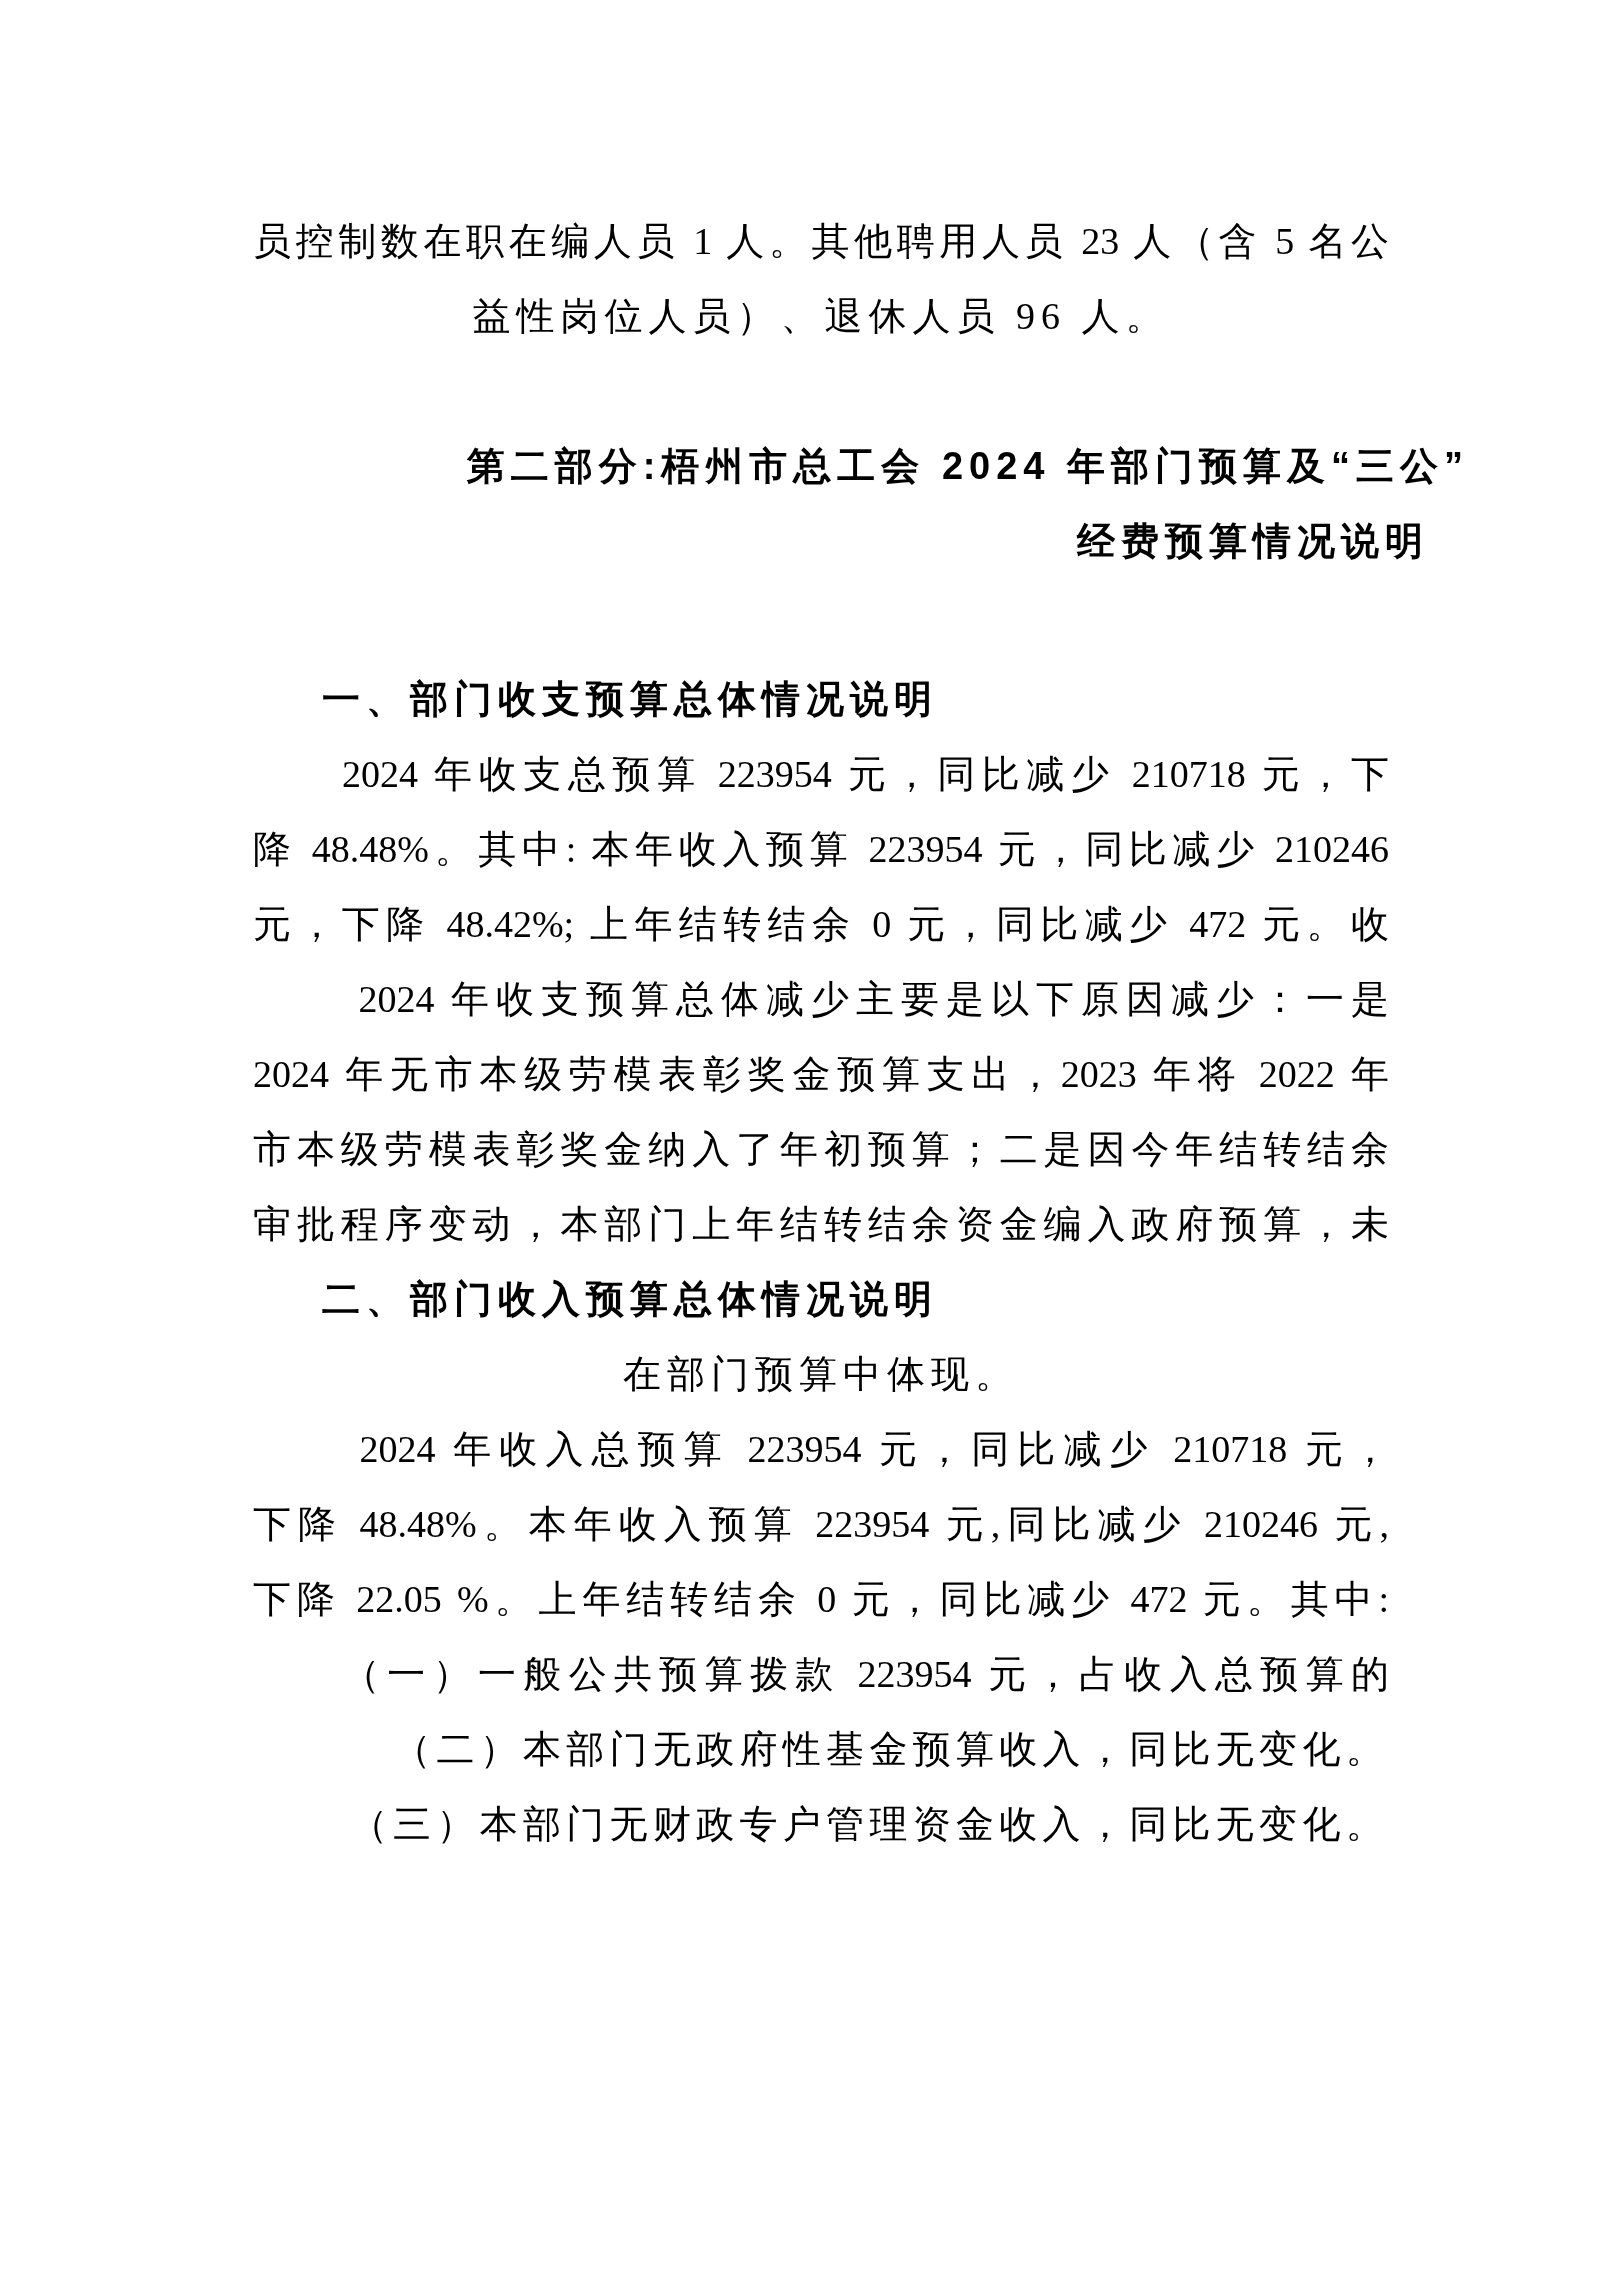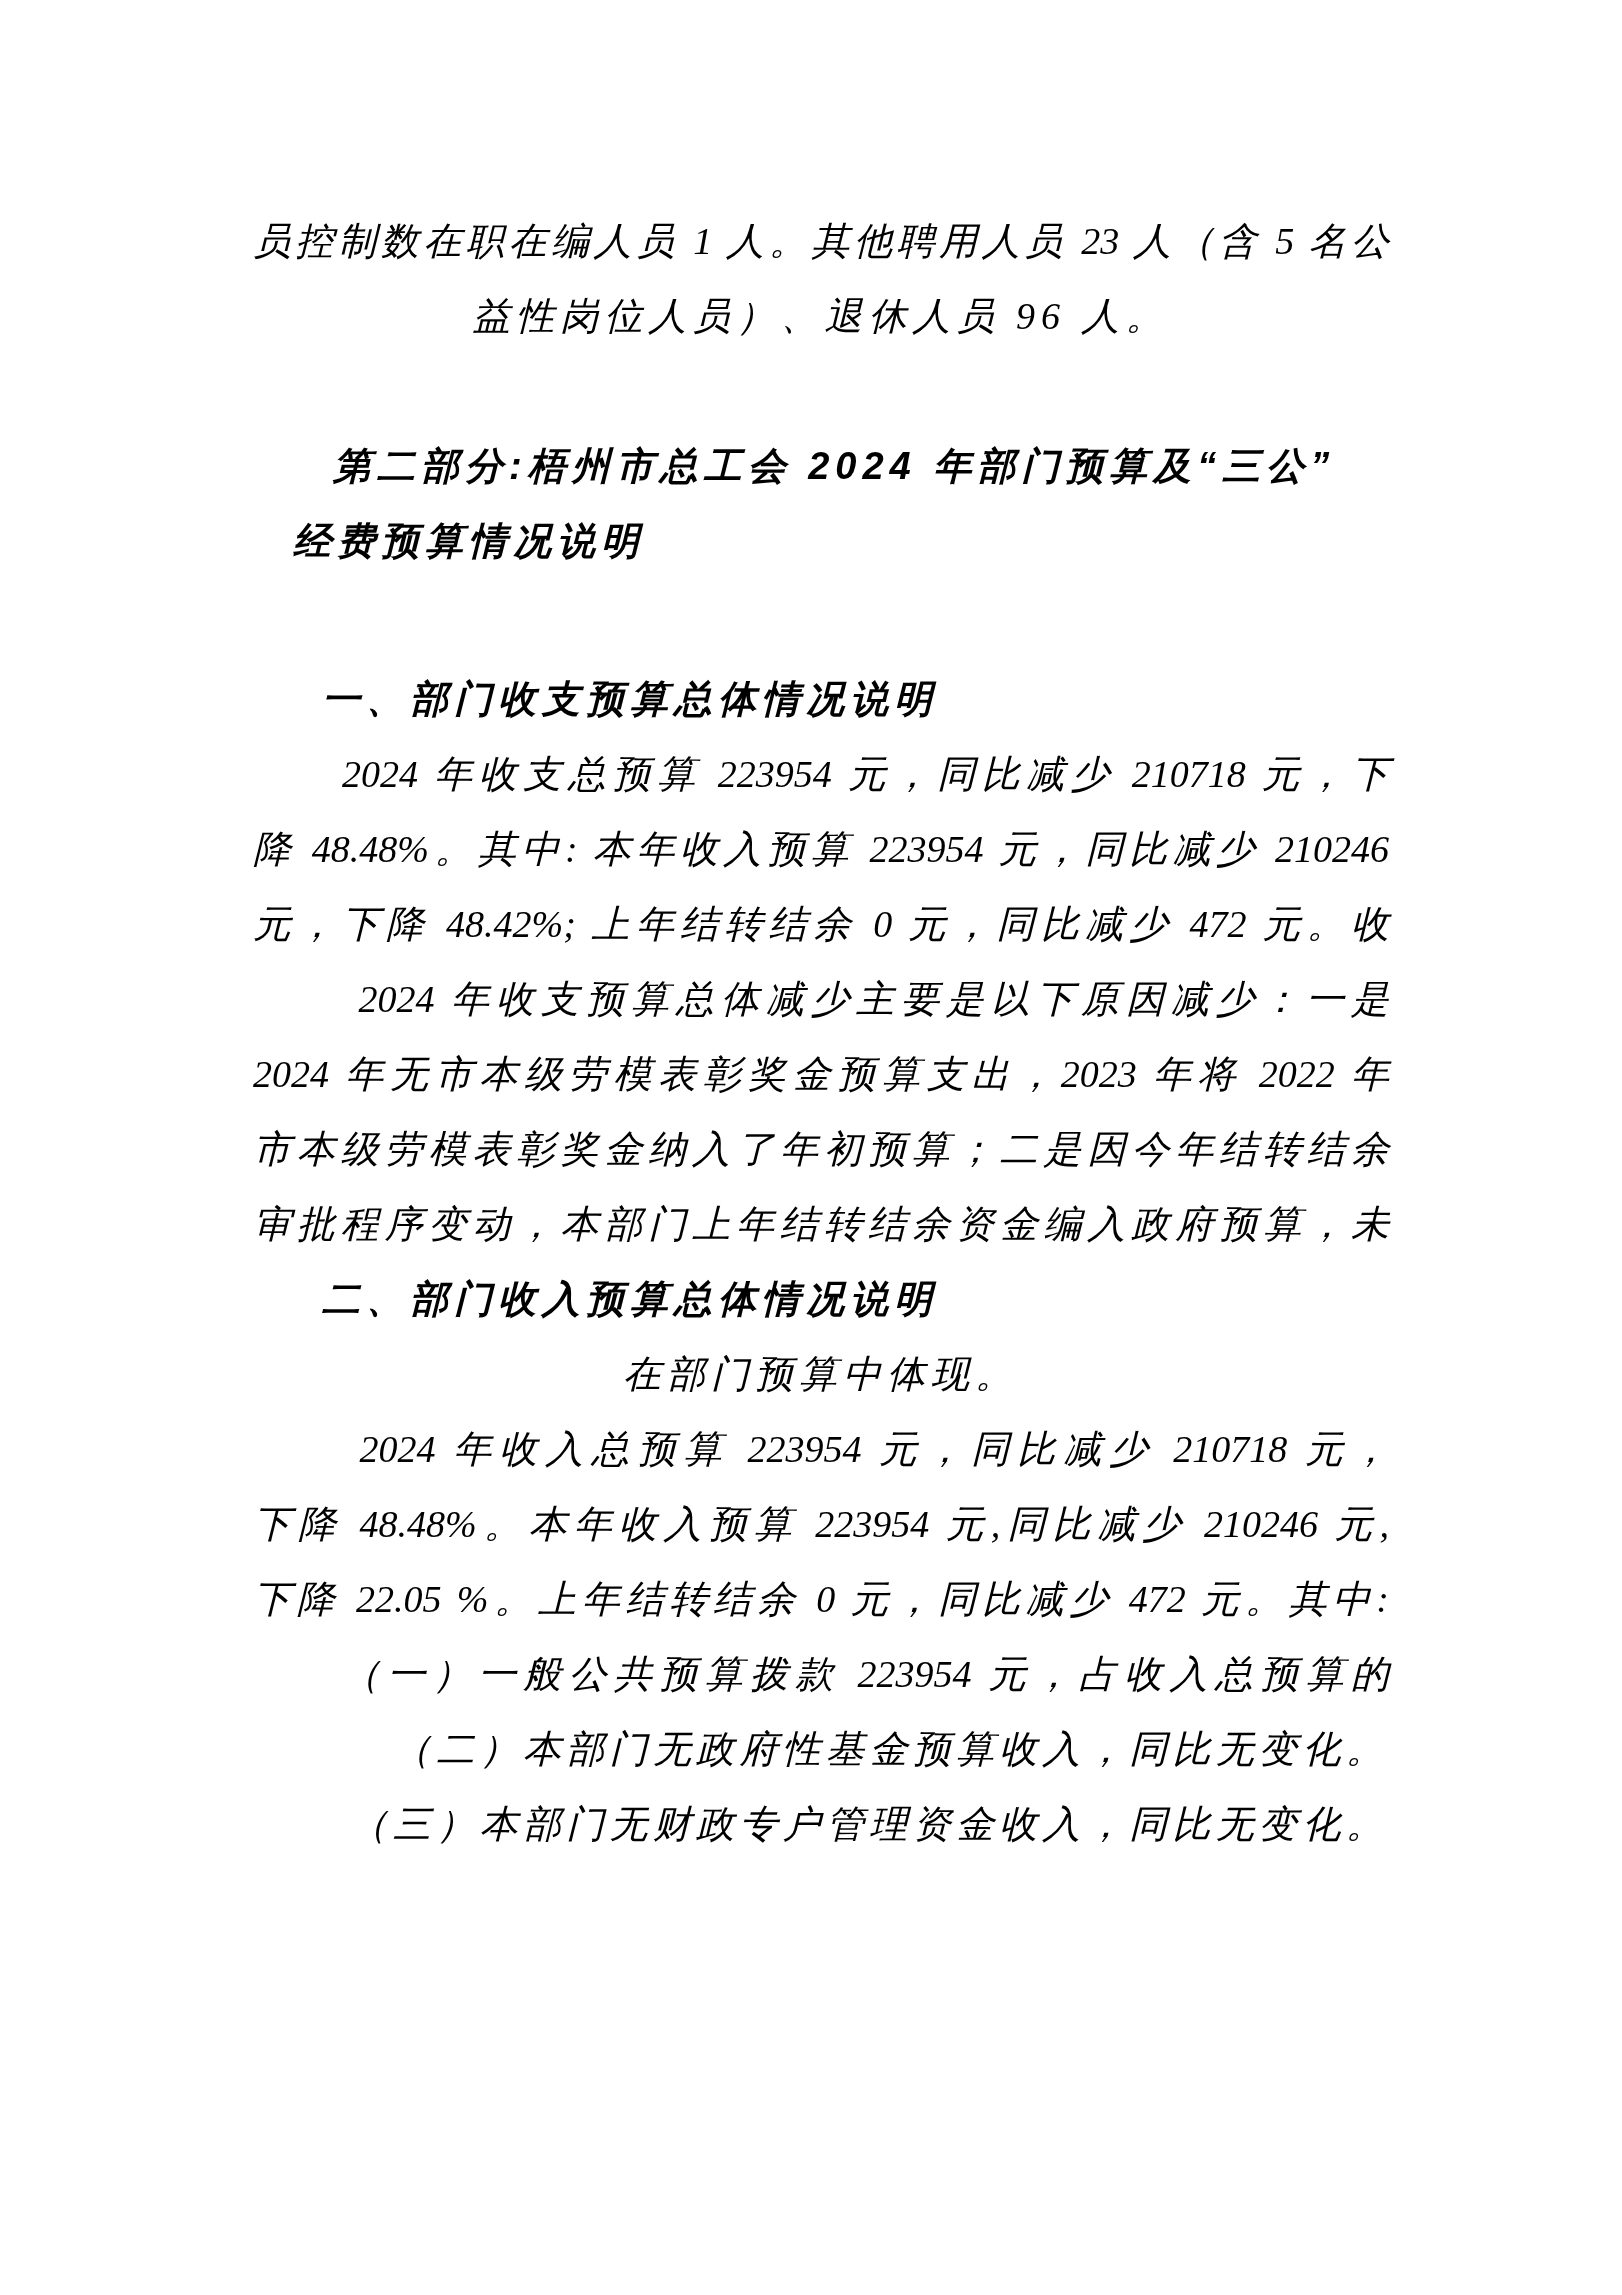--- a/index.html
+++ b/index.html
@@ -7,21 +7,20 @@
     width: 1622px; height: 2295px;
     background: #ffffff;
     color: #000000;
     font-family: "Liberation Serif", "DejaVu Serif", serif;
   }
   .page {
     position: relative;
     width: 1622px; height: 2027px;
     background: #ffffff;
     overflow: hidden;
-    font-style: italic;
   }
   .content {
     position: absolute;
     left: 253px; top: 204px;
     width: 1136px;
   }
   .line {
     height: 75px;
     line-height: 75px;
     font-size: 38px;
@@ -43,21 +42,21 @@
   .s {
     font-family: "Liberation Sans", "DejaVu Sans", sans-serif;
     font-weight: bold;
     letter-spacing: 6px;
     text-indent: 69px;
   }
   
   .c1, .c2 {
     font-family: "Liberation Sans", "DejaVu Sans", sans-serif;
     font-weight: bold;
-    text-align: left;
+    text-align: right;
     letter-spacing: 6px;
     font-size: 38px;
   }
   .c1 { transform: translateX(80px); }
   .c2 { transform: translateX(40px); }
   
   .gap    { height: 75px; }
   .gap110 { height: 83px; }
 </style>
 </head>

